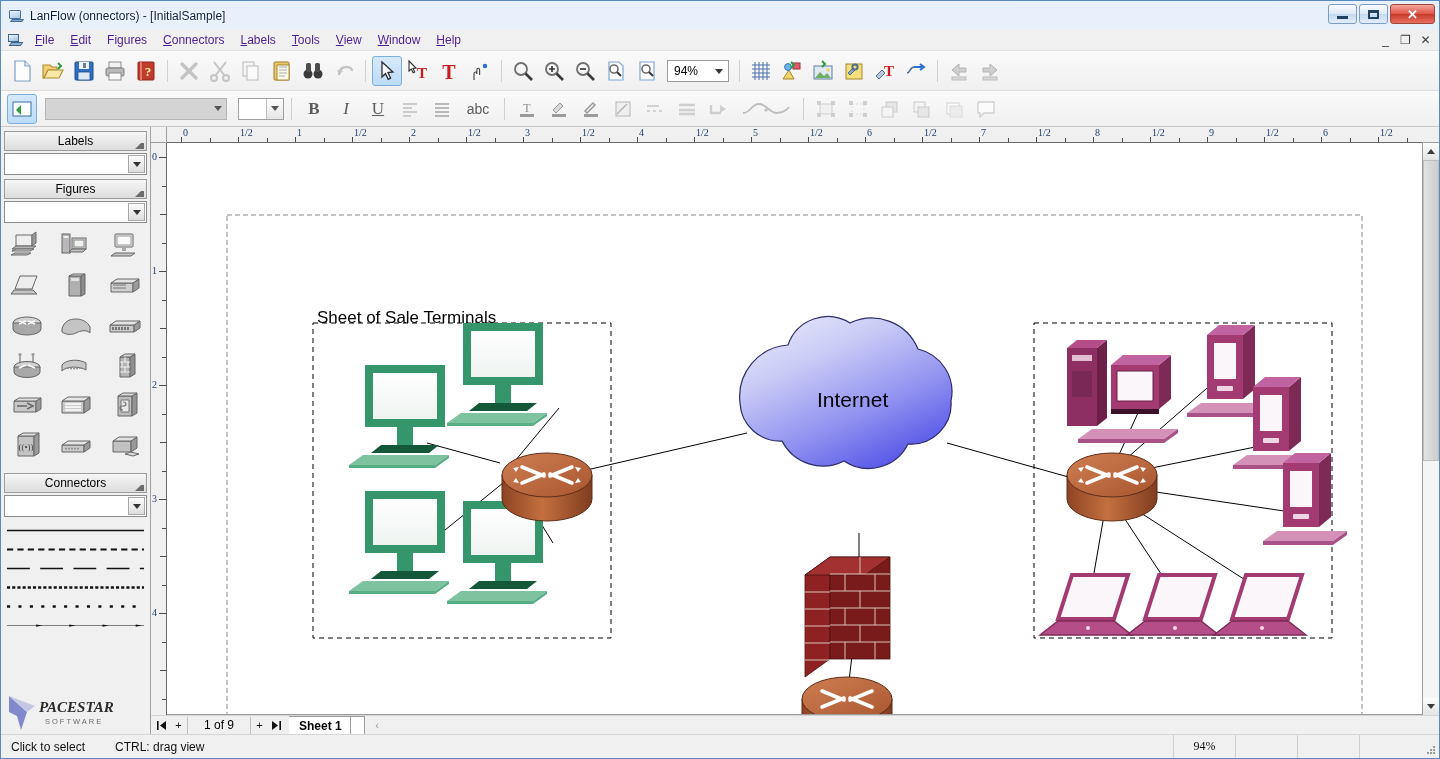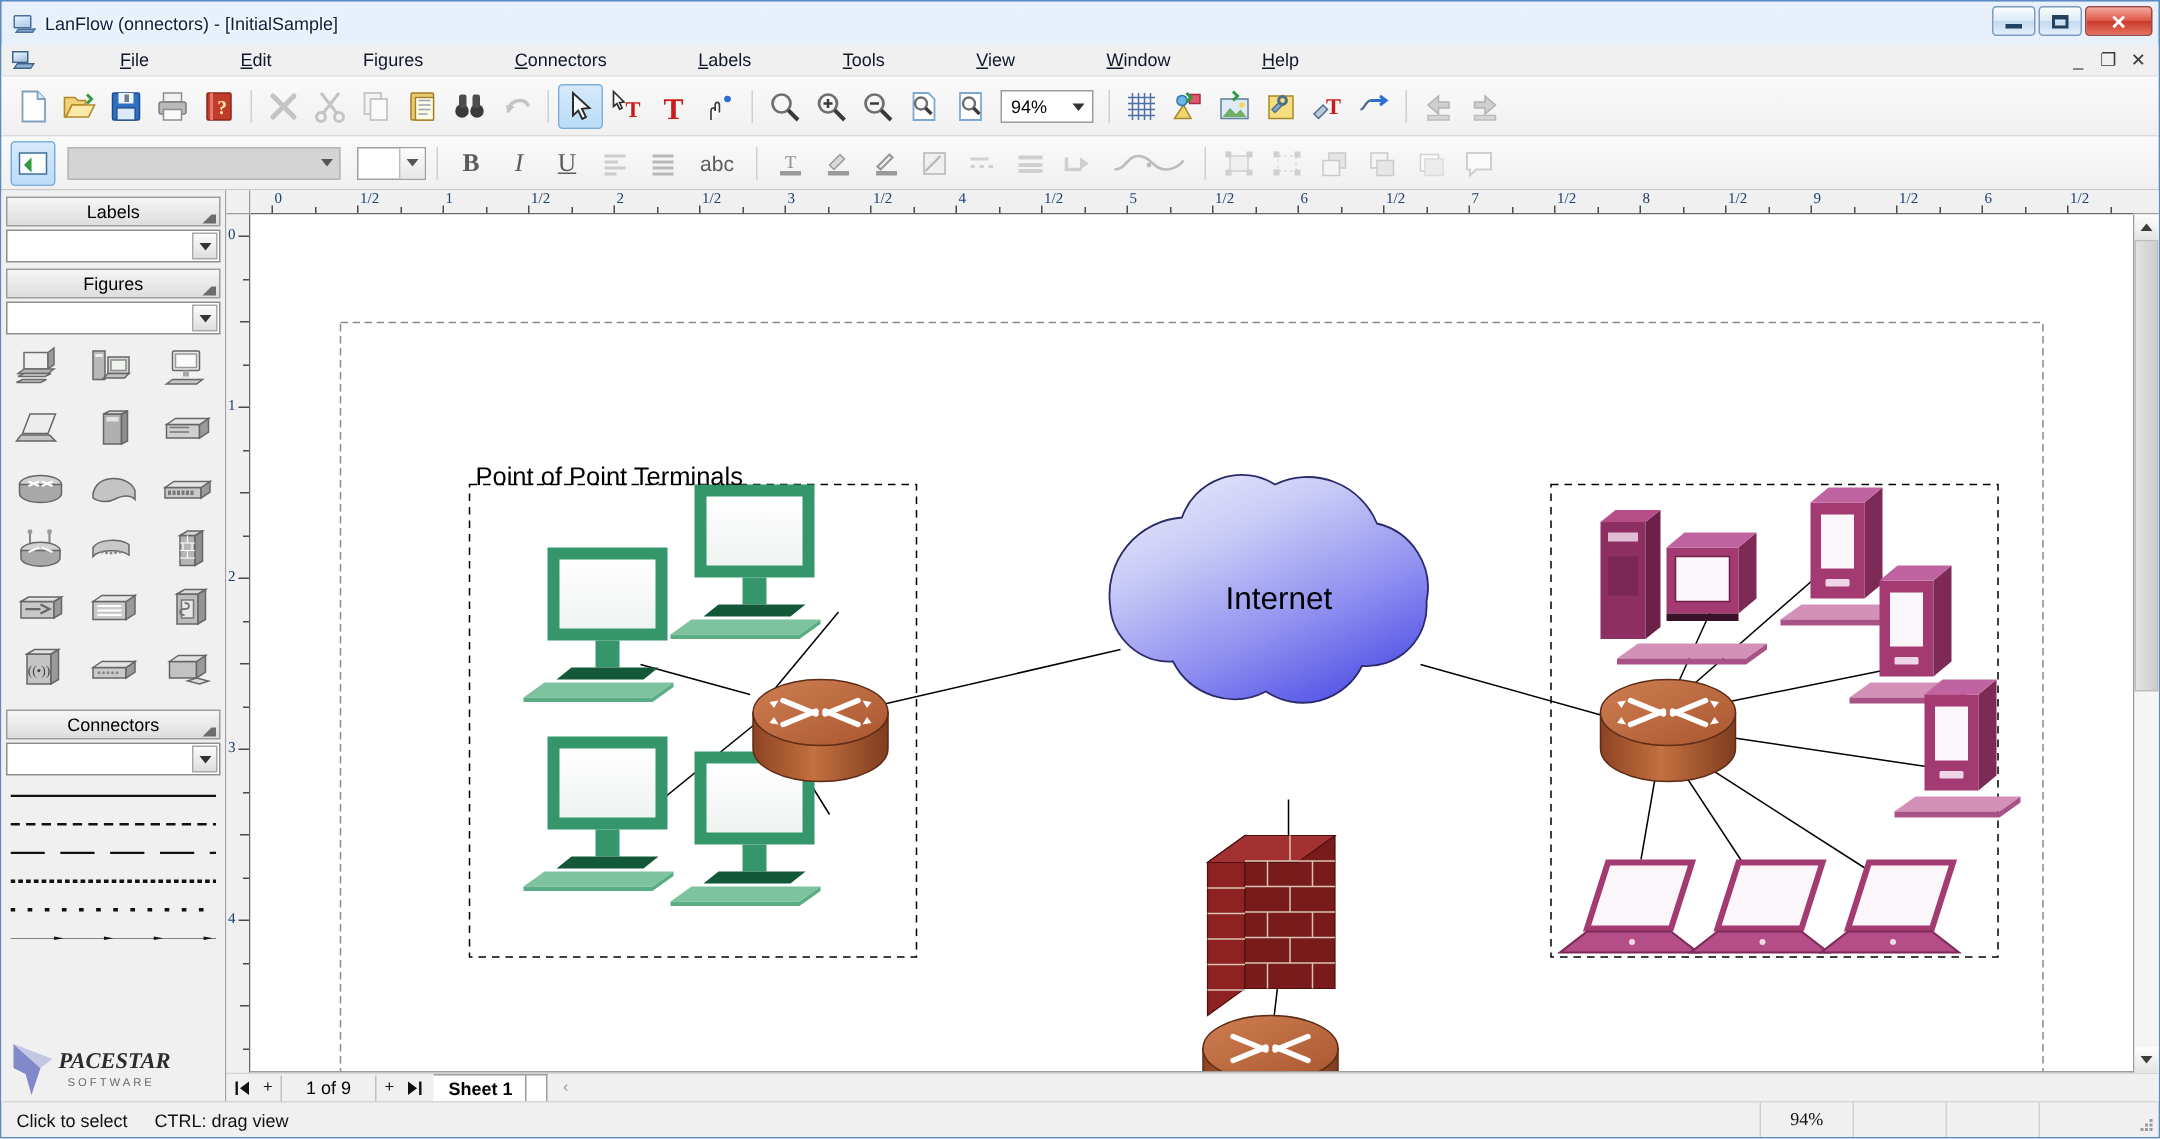--- a/index.html
+++ b/index.html
@@ -76,22 +76,22 @@
   }
   .mdi-icon {
     width: 16px; height: 16px; margin: 0 4px 0 2px;
     position: relative; flex: 0 0 16px;
   }
   .mdi-icon .m1 { position:absolute; left:1px; top:2px; width:11px; height:8px;
     background: linear-gradient(160deg,#f0f7ff,#9dbedd); border:1px solid #3f6489;}
   .mdi-icon .m2 { position:absolute; left:3px; top:10px; width:12px; height:4px;
     background:#8fb2d4; border:1px solid #3f6489; transform:skewX(-35deg);}
   .menu-item {
-    padding: 3px 8px; font-size: 12px; color: #0f172a;
-    white-space: nowrap; cursor: default; margin-left: 45px;
+    padding: 3px 8px; font-size: 12px; color: #4c1d95;
+    white-space: nowrap; cursor: default;
   }
   .menu-item u { text-decoration: underline; }
   .mdi-controls {
     position: absolute; right: 4px; top: 1px;
     display: flex; gap: 1px;
   }
   .mdibtn {
     width: 19px; height: 18px;
     display:flex; align-items:center; justify-content:center;
     color:#3b3b3b; font-size:12px; font-family:"Liberation Sans",sans-serif;
@@ -292,21 +292,21 @@
     position:relative;
   }
   
   .statusbar {
     height:24px; flex:0 0 24px;
     background:#f0f0f0;
     border-top:1px solid #d6d6d6;
     display:flex; align-items:center;
     font-size:12px; color:#111;
   }
-  .status-left { padding-left:10px; display:flex; gap:18px; }
+  .status-left { padding-left:10px; display:flex; gap:30px; }
   .status-right { margin-left:auto; display:flex; height:100%; align-items:stretch; }
   .stcell {
     width:62px; border-left:1px solid #cfcfcf;
     display:flex; align-items:center; justify-content:center;
   }
   .stcell.zoom { font-family:"Liberation Serif", serif; }
   .grip {
     width:18px; display:flex; align-items:flex-end; justify-content:flex-end;
     padding:0 3px 3px 0;
   }
@@ -1281,21 +1281,21 @@
                   <path d="M917 340l-6-1 3-4z"></path>
                   <path d="M973 340l6-1-3-4z"></path>
                   <path d="M917 324l-6 1 3 4z"></path>
                   <path d="M973 324l6 1-3 4z"></path>
                 </g>
             </g>
           </svg>
 
 
           <div class="clipbox" style="left:150px; top:165px; width:200px; height:26px;">
-            <div class="dg-label" style="left:0; top:0;">Point of Point Terminals</div>
+            <div class="dg-label" style="left:0; top:0;">Sheet of Sale Terminals</div>
           </div>
 
 
           <div class="cloud-label" style="left:610px; top:245px;margin-left:40px;">Internet</div>
         </div>
 
         <div class="vscroll">
           <div class="sbarrow up">
               <i></i>
             </div>

